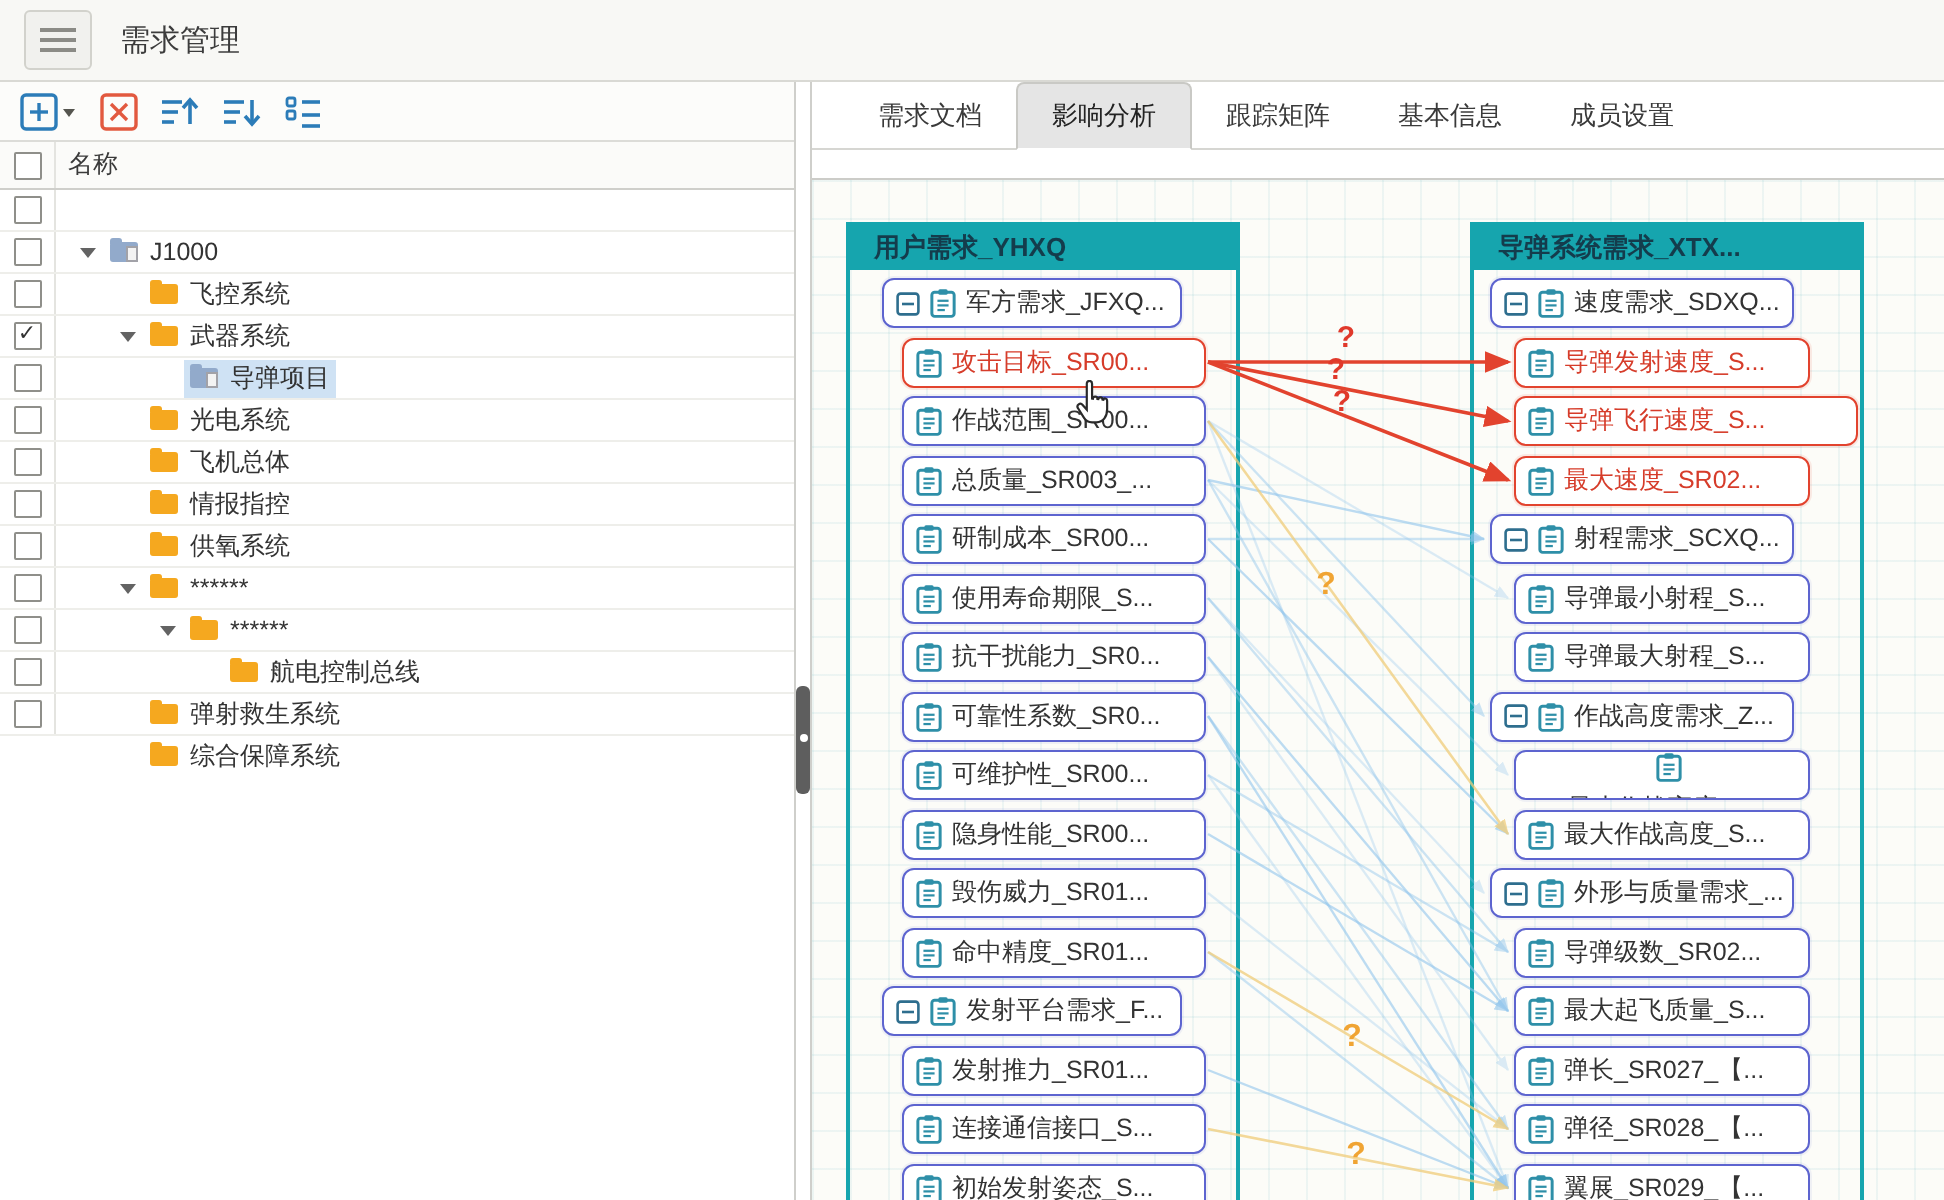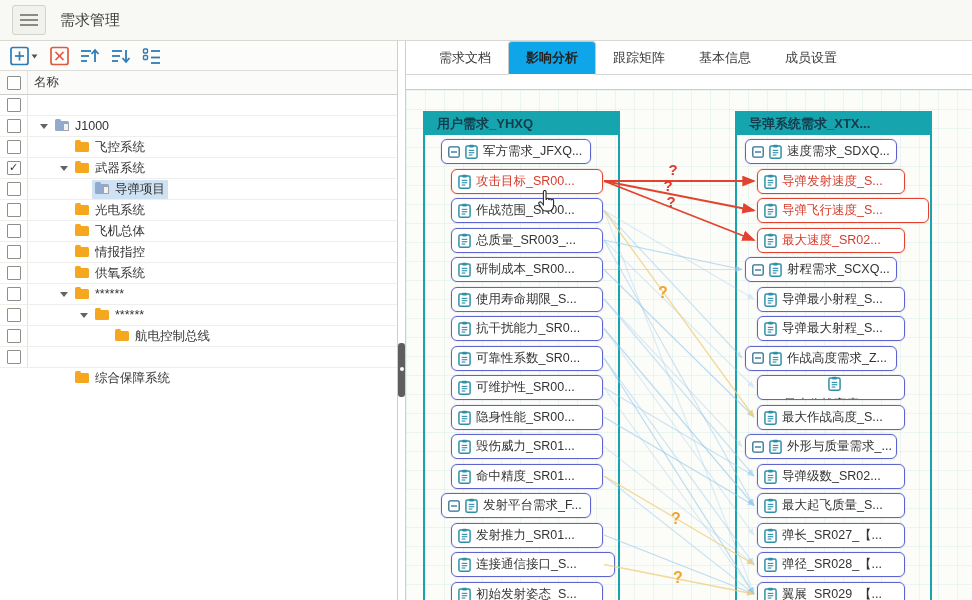--- a/index.html
+++ b/index.html
@@ -35,21 +35,21 @@
 
   
   .splitter{position:absolute;top:41px;left:397px;width:9px;bottom:0;background:#fff;border-left:1px solid #cfcfcb;border-right:1px solid #cfcfcb;box-sizing:border-box;}
   .splitter-handle{position:absolute;left:0;top:302px;width:7px;height:54px;background:#5e5e5e;border-radius:3px;cursor:col-resize;}
   .splitter-handle::after{content:'';position:absolute;left:1.5px;top:24px;width:4px;height:4px;border-radius:50%;background:#fff;}
 
   
   .right-panel{position:absolute;top:41px;left:406px;right:0;bottom:0;background:#fff;}
   .tabs{height:33px;display:flex;align-items:flex-end;padding-left:16px;border-bottom:1px solid #d6d6d2;box-sizing:content-box;}
   .tab{height:32px;line-height:32px;padding:0 17px;font-size:13px;color:#3a3a3a;cursor:pointer;white-space:nowrap;}
-  .tab.active{border:1px solid #c9c9c5;border-bottom:1px solid #fff;border-radius:4px 4px 0 0;background:#0ea5e9;margin-bottom:-1px;font-weight:bold;color:#222;}
+  .tab.active{border:1px solid #c9c9c5;border-bottom:1px solid #fff;border-radius:4px 4px 0 0;background:#e5e5e5;margin-bottom:-1px;font-weight:normal;color:#222;}
   .substrip{height:14px;border-bottom:1px solid #ccccc8;background:#fff;}
 
   .canvas{position:absolute;top:49px;left:0;right:0;bottom:0;overflow:hidden;background-color:#fcfcf8;
     background-image:linear-gradient(rgba(60,160,170,0.08) 1px,transparent 1px),linear-gradient(90deg,rgba(60,160,170,0.08) 1px,transparent 1px);
     background-size:19px 19px;}
   .group-box{position:absolute;border:2px solid #16a5ae;box-sizing:border-box;z-index:1;}
   .group-header{height:22px;background:#16a5ae;color:#143c4c;font-weight:bold;font-size:13px;display:flex;align-items:center;padding-left:12px;cursor:pointer;white-space:nowrap;overflow:hidden;}
   .node{position:absolute;height:25px;background:#fff;border:1.5px solid #5d64cf;border-radius:6px;display:flex;align-items:center;box-sizing:border-box;padding-left:6px;gap:5px;cursor:pointer;z-index:3;box-shadow:0 0 0 1px rgba(93,100,207,0.08);}
   .node.red{border-color:#e2432e;box-shadow:0 0 0 1px rgba(226,67,46,0.1);}
   .node .nlabel{font-size:12.5px;color:#333;white-space:nowrap;overflow:hidden;}
@@ -255,20 +255,27 @@
             <span class="tsel">
               <span class="ficon"></span>
               <span class="tree-label">航电控制总线</span>
             </span>
           </div>
         </div>
         <div class="tree-row">
           <div class="cbcol">
             <div class="checkbox"></div>
           </div>
+          <div class="row-content" style="padding-left: 28px;">
+            <span class="arrow"></span>
+            <span class="tsel">
+              <span class="ficon"></span>
+              <span class="tree-label">弹射救生系统</span>
+            </span>
+          </div>
         </div>
         <div class="tree-row">
           <div class="cbcol">
             <div class="checkbox"></div>
           </div>
           <div class="row-content" style="padding-left: 28px;">
             <span class="arrow"></span>
             <span class="tsel">
               <span class="ficon"></span>
               <span class="tree-label">综合保障系统</span>
@@ -436,21 +443,21 @@
         <div class="node" style="left: 45px; top: 432.5px; width: 152px;">
           <span style="line-height:0"><svg width="13" height="15" viewBox="0 0 14 16" style="flex:none">
               <rect x="1" y="2.2" width="12" height="13" rx="1.5" fill="#fff" stroke="#2e8fa8" stroke-width="1.6"></rect>
               <rect x="4.5" y="0.6" width="5" height="3" rx="0.9" fill="#2e8fa8"></rect>
               <line x1="4" y1="6.8" x2="10" y2="6.8" stroke="#2e8fa8" stroke-width="1.2"></line>
               <line x1="4" y1="9.3" x2="10" y2="9.3" stroke="#2e8fa8" stroke-width="1.2"></line>
               <line x1="4" y1="11.8" x2="8" y2="11.8" stroke="#2e8fa8" stroke-width="1.2"></line>
             </svg></span>
           <span class="nlabel">发射推力_SR01...</span>
         </div>
-        <div class="node" style="left: 45px; top: 462px; width: 164px;">
+        <div class="node" style="left: 45px; top: 462px; width: 152px;">
           <span style="line-height:0"><svg width="13" height="15" viewBox="0 0 14 16" style="flex:none">
               <rect x="1" y="2.2" width="12" height="13" rx="1.5" fill="#fff" stroke="#2e8fa8" stroke-width="1.6"></rect>
               <rect x="4.5" y="0.6" width="5" height="3" rx="0.9" fill="#2e8fa8"></rect>
               <line x1="4" y1="6.8" x2="10" y2="6.8" stroke="#2e8fa8" stroke-width="1.2"></line>
               <line x1="4" y1="9.3" x2="10" y2="9.3" stroke="#2e8fa8" stroke-width="1.2"></line>
               <line x1="4" y1="11.8" x2="8" y2="11.8" stroke="#2e8fa8" stroke-width="1.2"></line>
             </svg></span>
           <span class="nlabel">连接通信接口_S...</span>
         </div>
         <div class="node" style="left: 45px; top: 491.5px; width: 152px;">

